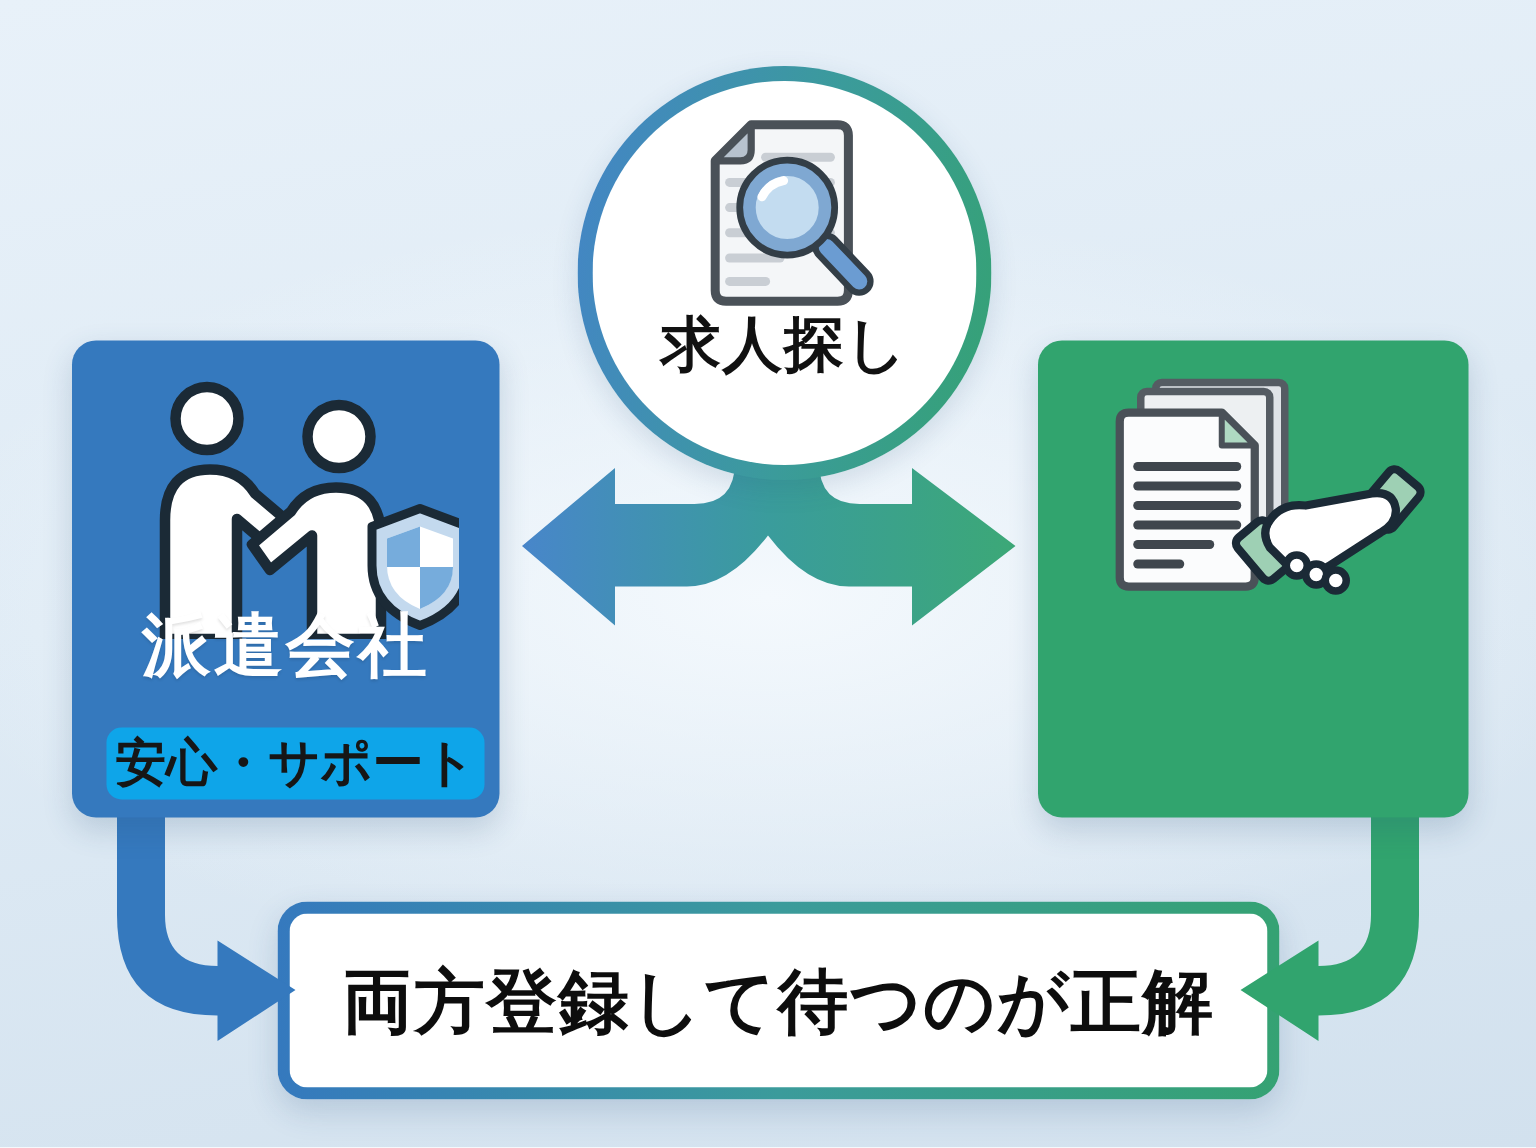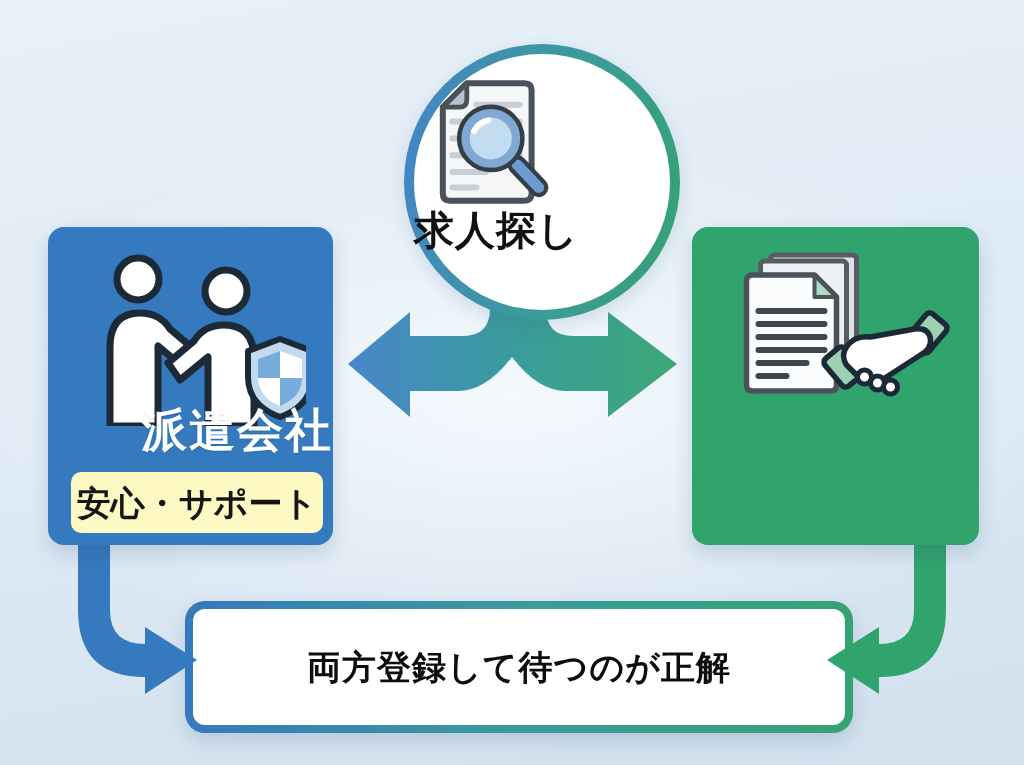--- a/index.html
+++ b/index.html
@@ -10,64 +10,64 @@
   .stage{
     position:relative;width:1024px;height:765px;
     background:
       radial-gradient(90% 55% at 50% 52%, #f4f9fd 0%, rgba(244,249,253,0) 62%),
       linear-gradient(170deg,#e8f1f9 0%,#dfebf5 45%,#d2e1ee 100%);
   }
   .arrow-layer{position:absolute;left:0;top:0;z-index:2;pointer-events:none;}
 
   
   .circle-node{
-    position:absolute;left:404px;top:44px;width:256px;height:256px;
+    position:absolute;left:385px;top:44px;width:256px;height:256px;
     border-radius:50%;
     border:10px solid transparent;
     background:linear-gradient(#ffffff,#ffffff) padding-box,
                linear-gradient(100deg,#4484c8 0%,#3b9b9b 55%,#35a273 100%) border-box;
     box-shadow:0 6px 18px rgba(40,80,120,.15);
-    z-index:3;display:flex;flex-direction:column;align-items:flex-start;
+    z-index:3;display:flex;flex-direction:column;align-items:center;
   }
   .circle-node .node-icon{margin-top:22px;}
   .circle-label{
     margin-top:2px;font-size:40px;font-weight:bold;color:#111;
     letter-spacing:1px;line-height:1;
   }
 
   
   .side-box{
     position:absolute;top:227px;width:285px;height:318px;border-radius:16px;
     box-shadow:0 8px 20px rgba(40,80,120,.20);z-index:3;
   }
   .side-box.blue{left:48px;background:#3579be;}
   .side-box.green{left:692px;width:287px;background:#31a46e;}
   .box-icon{position:absolute;left:50%;top:24px;transform:translateX(-50%);}
   .box-title{
-    position:absolute;left:0;right:0;bottom:92px;text-align:right;
+    position:absolute;left:0;right:0;bottom:92px;text-align:center;
     font-size:46px;font-weight:bold;color:#ffffff;letter-spacing:2px;line-height:1;
     text-shadow:0 1px 2px rgba(0,0,0,.12);
   }
   .box-strip{
-    position:absolute;left:10px;right:10px;bottom:12px;height:61px;
-    background:#fef9c3;border-radius:10px;
+    position:absolute;left:10px;right:10px;bottom:12px;height:48px;
+    background:#0ea5e9;border-radius:10px;
     display:flex;align-items:center;justify-content:center;margin-left:13px;
   }
   .box-strip span{font-size:34px;font-weight:bold;color:#161616;letter-spacing:0px;line-height:1;}
 
   
   .bottom-box{
     position:absolute;left:185px;top:601px;width:652px;height:116px;
     border-radius:20px;border:8px solid transparent;
     background:linear-gradient(#ffffff,#ffffff) padding-box,
                linear-gradient(90deg,#3579be 0%,#3b9b9b 50%,#35a273 100%) border-box;
     box-shadow:0 8px 20px rgba(40,80,120,.18);
     z-index:1;display:flex;align-items:center;justify-content:center;
   }
-  .bottom-box span{font-size:34px;font-weight:bold;color:#0d0d0d;letter-spacing:1px;line-height:1;}
+  .bottom-box span{font-size:47px;font-weight:bold;color:#0d0d0d;letter-spacing:1px;line-height:1;}
 </style>
 </head>
 <body>
 
 <div class="stage">
 
   <svg class="arrow-layer" width="1024" height="765" viewBox="0 0 1024 765">
     <defs>
       <linearGradient id="splitGrad" gradientUnits="userSpaceOnUse" x1="348" y1="0" x2="677" y2="0">
         <stop offset="0" stop-color="#4886ca"></stop>

